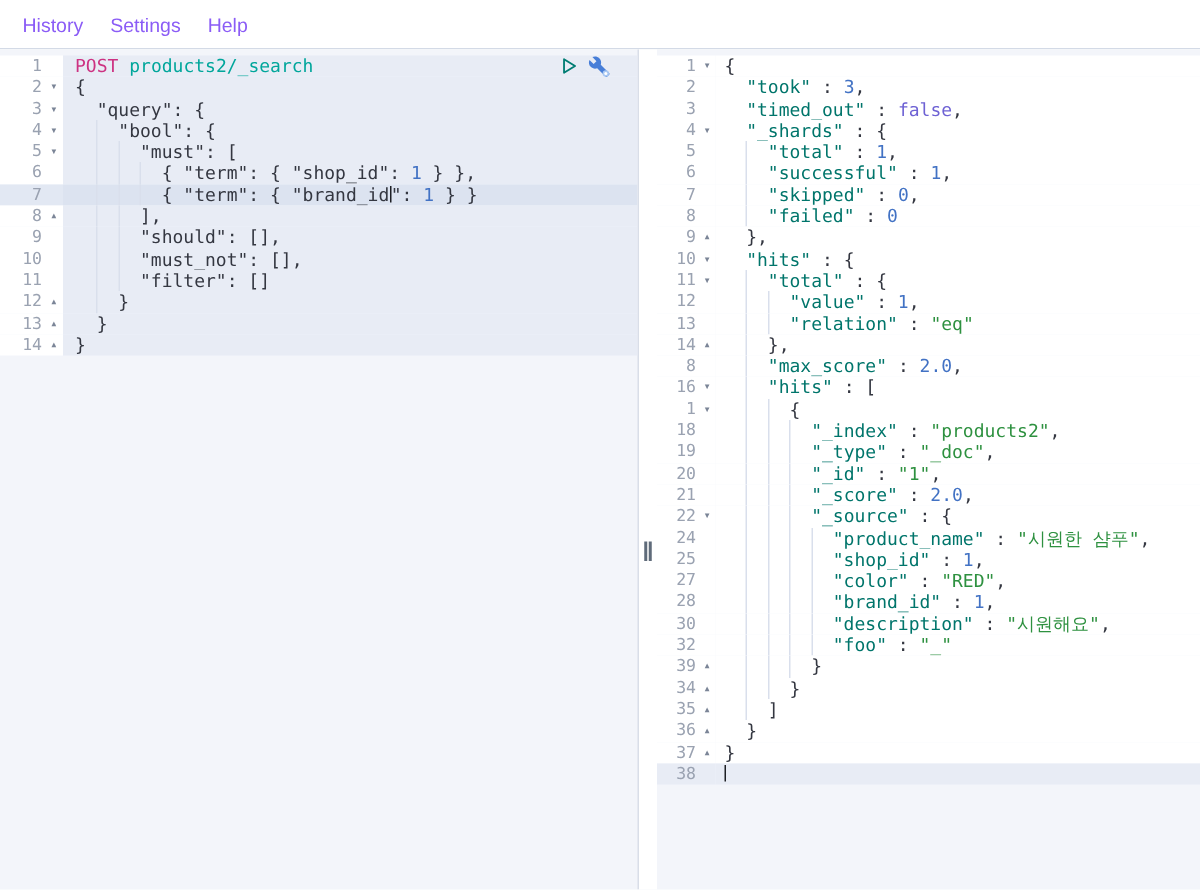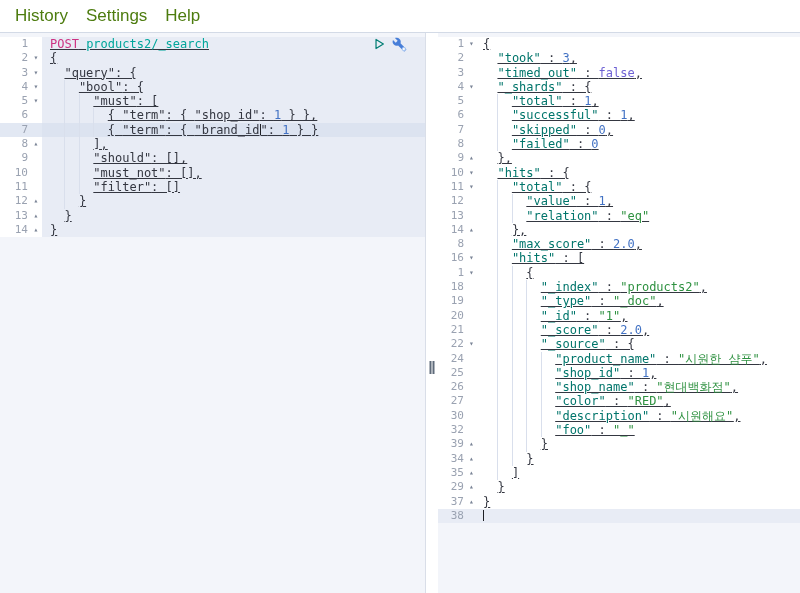--- a/index.html
+++ b/index.html
@@ -9,21 +9,21 @@
     font-family:"Liberation Sans", sans-serif;
     -webkit-font-smoothing:antialiased;
   }
   
   .topbar{
     height:32px;display:flex;align-items:center;
     padding-left:6px;background:#ffffff;
     border-bottom:1px solid #d3dae6;
   }
   .menu-item{
-    font-size:17px;color:#4d7c0f;padding:0 9px;cursor:pointer;
+    font-size:13px;color:#8b5cf6;padding:0 9px;cursor:pointer;
   }
   
   .editors{display:flex;height:560px;position:relative;background:#fff;}
   .panel{position:relative;box-sizing:border-box;padding-top:4px;overflow:hidden;}
   .panel.left{width:426px;background:#f3f5fa;border-right:1px solid #d9dee8;}
   .divider{width:12px;background:#ffffff;position:relative;cursor:col-resize;}
   .grip{
     position:absolute;top:328px;left:50%;transform:translateX(-50%);
     width:5px;height:13px;box-sizing:border-box;
     border-left:2px solid #5f6b7a;border-right:2px solid #5f6b7a;
@@ -38,21 +38,21 @@
   .gut{
     width:30px;text-align:right;background:#ffffff;color:#9aa2b1;
     font-size:11px;padding-right:2px;box-sizing:border-box;user-select:none;
   }
   .right .gut{width:28px;}
   .fold{
     width:12px;background:#ffffff;color:#7b8597;font-size:8px;
     text-align:center;line-height:14.3px;cursor:pointer;user-select:none;
   }
   .right .fold{width:11px;}
-  .code{flex:1;white-space:pre;color:#343741;padding-left:8px;text-decoration:underline;}
+  .code{flex:1;white-space:pre;color:#343741;padding-left:8px;}
   .right .code{padding-left:6px;}
   .row .code{background:#ffffff;}
   
   .left .row .code{background:#e8ecf5;}
   .left .row.active .code{background:#dce3f0;}
   .left .row.active .gut,.left .row.active .fold{background:#e2e8f3;}
   .right .row.active .code,
   .right .row.active .gut,
   .right .row.active .fold{background:#e8ecf5;}
   
@@ -289,30 +289,30 @@
           <span class="gut">24</span>
           <span class="fold"></span>
           <span class="code"><span class="g f"></span><span class="g"></span><span class="g"></span><span class="g"></span><span class="g"></span><span style="color: rgb(0, 117, 107);">"product_name"</span><span style="color: rgb(52, 55, 65);"> : </span><span style="color: rgb(46, 145, 64);">"시원한 샴푸"</span><span style="color: rgb(52, 55, 65);">,</span></span>
         </div>
         <div class="row">
           <span class="gut">25</span>
           <span class="fold"></span>
           <span class="code"><span class="g f"></span><span class="g"></span><span class="g"></span><span class="g"></span><span class="g"></span><span style="color: rgb(0, 117, 107);">"shop_id"</span><span style="color: rgb(52, 55, 65);"> : </span><span style="color: rgb(66, 114, 196);">1</span><span style="color: rgb(52, 55, 65);">,</span></span>
         </div>
         <div class="row">
-          <span class="gut">26</span>
-          <span class="fold"></span>
-          <span class="code"><span class="g f"></span><span class="g"></span><span class="g"></span><span class="g"></span><span class="g"></span><span style="color: rgb(0, 117, 107);">"shop_name"</span><span style="color: rgb(52, 55, 65);"> : </span><span style="color: rgb(46, 145, 64);">"현대백화점"</span><span style="color: rgb(52, 55, 65);">,</span></span>
-        </div>
-        <div class="row">
           <span class="gut">27</span>
           <span class="fold"></span>
           <span class="code"><span class="g f"></span><span class="g"></span><span class="g"></span><span class="g"></span><span class="g"></span><span style="color: rgb(0, 117, 107);">"color"</span><span style="color: rgb(52, 55, 65);"> : </span><span style="color: rgb(46, 145, 64);">"RED"</span><span style="color: rgb(52, 55, 65);">,</span></span>
         </div>
         <div class="row">
+          <span class="gut">28</span>
+          <span class="fold"></span>
+          <span class="code"><span class="g f"></span><span class="g"></span><span class="g"></span><span class="g"></span><span class="g"></span><span style="color: rgb(0, 117, 107);">"brand_id"</span><span style="color: rgb(52, 55, 65);"> : </span><span style="color: rgb(66, 114, 196);">1</span><span style="color: rgb(52, 55, 65);">,</span></span>
+        </div>
+        <div class="row">
           <span class="gut">30</span>
           <span class="fold"></span>
           <span class="code"><span class="g f"></span><span class="g"></span><span class="g"></span><span class="g"></span><span class="g"></span><span style="color: rgb(0, 117, 107);">"description"</span><span style="color: rgb(52, 55, 65);"> : </span><span style="color: rgb(46, 145, 64);">"시원해요"</span><span style="color: rgb(52, 55, 65);">,</span></span>
         </div>
         <div class="row">
           <span class="gut">32</span>
           <span class="fold"></span>
           <span class="code"><span class="g f"></span><span class="g"></span><span class="g"></span><span class="g"></span><span class="g"></span><span style="color: rgb(0, 117, 107);">"foo"</span><span style="color: rgb(52, 55, 65);"> : </span><span style="color: rgb(46, 145, 64);">"_"</span></span>
         </div>
         <div class="row">
@@ -324,21 +324,21 @@
           <span class="gut">34</span>
           <span class="fold">▴</span>
           <span class="code"><span class="g f"></span><span class="g"></span><span class="g"></span><span style="color: rgb(52, 55, 65);">}</span></span>
         </div>
         <div class="row">
           <span class="gut">35</span>
           <span class="fold">▴</span>
           <span class="code"><span class="g f"></span><span class="g"></span><span style="color: rgb(52, 55, 65);">]</span></span>
         </div>
         <div class="row">
-          <span class="gut">29</span>
+          <span class="gut">36</span>
           <span class="fold">▴</span>
           <span class="code"><span class="g f"></span><span style="color: rgb(52, 55, 65);">}</span></span>
         </div>
         <div class="row">
           <span class="gut">37</span>
           <span class="fold">▴</span>
           <span class="code"><span style="color: rgb(52, 55, 65);">}</span></span>
         </div>
         <div class="row active">
           <span class="gut">38</span>

